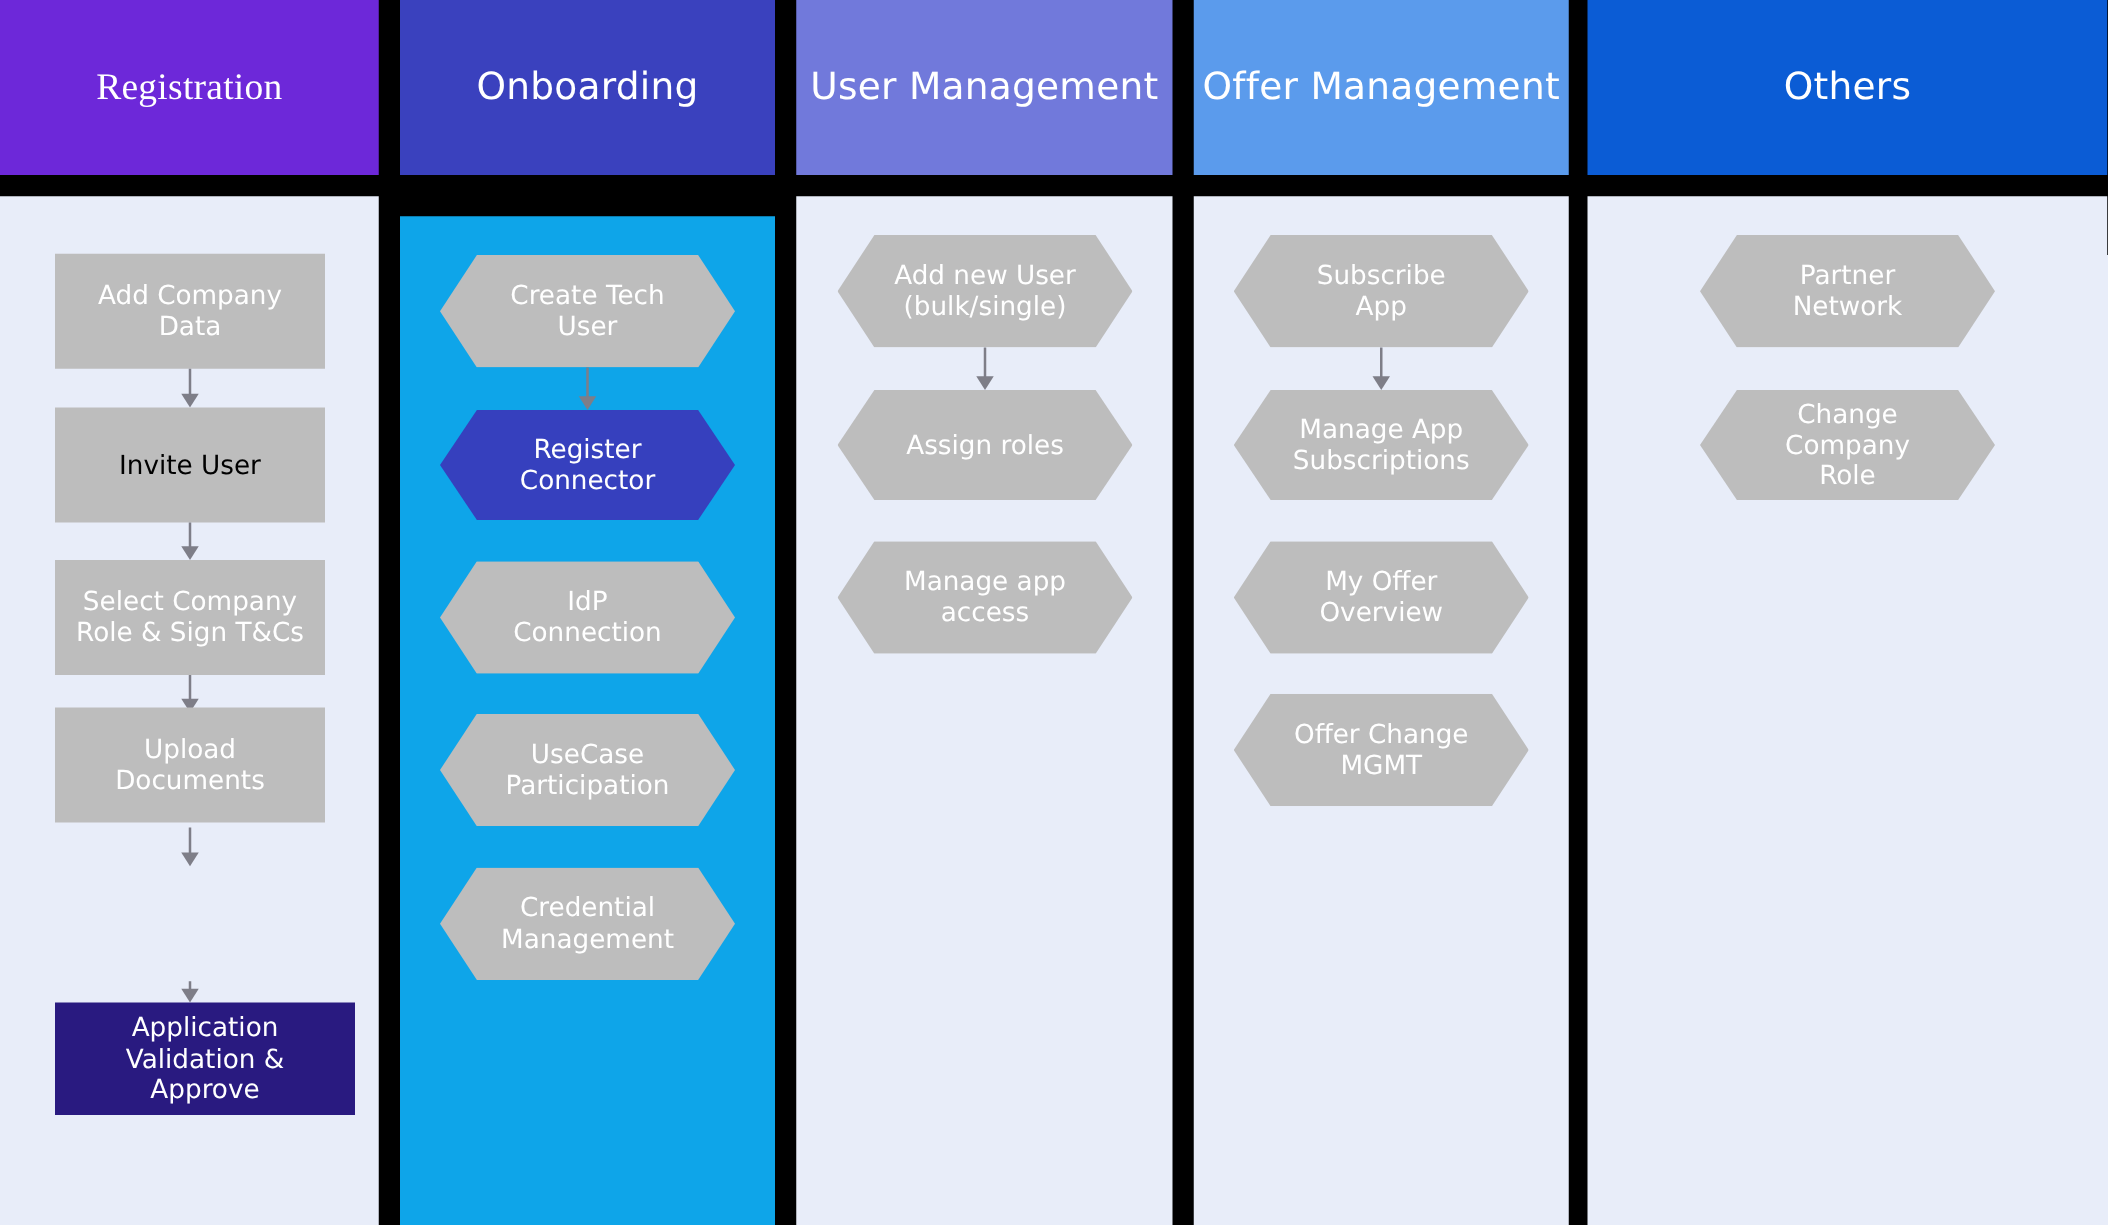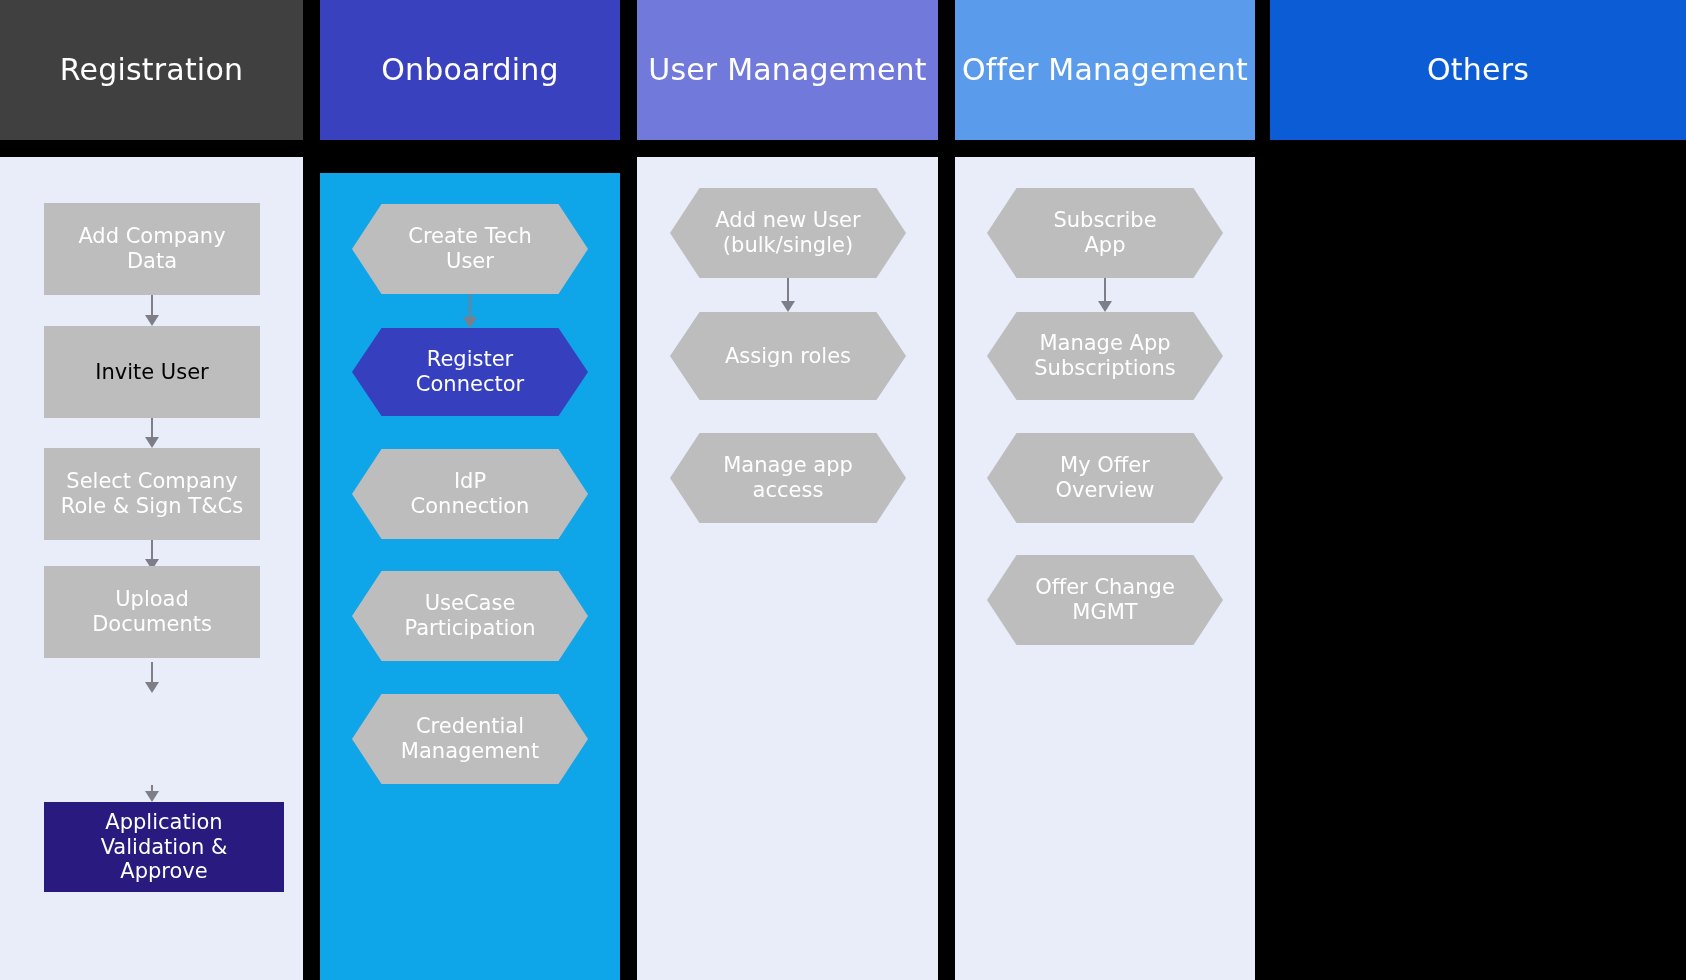--- a/index.html
+++ b/index.html
@@ -79,21 +79,21 @@
     border-left: 7px solid transparent;
     border-right: 7px solid transparent;
     border-top: 11px solid #7E7E88;
   }
 </style>
 </head>
 <body>
 
 <div id="board" style="background: rgb(0, 0, 0);">
     <div class="lane" style="left: 0px; width: 303px;">
-      <div class="lane-header" style="background: #404040;">
+      <div class="lane-header" style="background: #6d28d9; font-family: Liberation Serif, serif;">
         <div class="lane-header-label">Registration</div>
       </div>
       <div class="lane-body" style="background: rgb(232, 237, 249);">
         <div class="node rect" style="left: 44px; top: 46px; width: 216px; height: 92px; background: rgb(189, 189, 189); color: rgb(255, 255, 255);"><span>Add Company Data</span></div>
         <div class="connector" style="background: rgb(126, 126, 136); left: 151px; top: 138px; height: 21px;"></div>
         <div class="arrowhead" style="border-top-color: rgb(126, 126, 136); left: 145px; top: 158px;"></div>
         <div class="node rect" style="left: 44px; top: 169px; width: 216px; height: 92px; background: rgb(189, 189, 189); color: #000000;"><span>Invite User</span></div>
         <div class="connector" style="background: rgb(126, 126, 136); left: 151px; top: 261px; height: 20px;"></div>
         <div class="arrowhead" style="border-top-color: rgb(126, 126, 136); left: 145px; top: 280px;"></div>
         <div class="node rect" style="left: 44px; top: 291px; width: 216px; height: 92px; background: rgb(189, 189, 189); color: rgb(255, 255, 255);"><span>Select Company
@@ -157,14 +157,21 @@
         <div class="node hex" style="left: 32px; top: 276px; width: 236px; height: 90px; background: rgb(189, 189, 189); color: rgb(255, 255, 255);"><span>My Offer
 Overview</span></div>
         <div class="node hex" style="left: 32px; top: 398px; width: 236px; height: 90px; background: rgb(189, 189, 189); color: rgb(255, 255, 255);"><span>Offer Change
 MGMT</span></div>
       </div>
     </div>
     <div class="lane" style="left: 1270px; width: 416px;">
       <div class="lane-header" style="background: rgb(11, 92, 213);">
         <div class="lane-header-label">Others</div>
       </div>
+      <div class="lane-body" style="background: rgb(232, 237, 249);">
+        <div class="node hex" style="left: 90px; top: 31px; width: 236px; height: 90px; background: rgb(189, 189, 189); color: rgb(255, 255, 255);"><span>Partner
+Network</span></div>
+        <div class="node hex" style="left: 90px; top: 155px; width: 236px; height: 88px; background: rgb(189, 189, 189); color: rgb(255, 255, 255);"><span>Change
+Company
+Role</span></div>
+      </div>
     </div>
   </div>
 
 </body></html>

